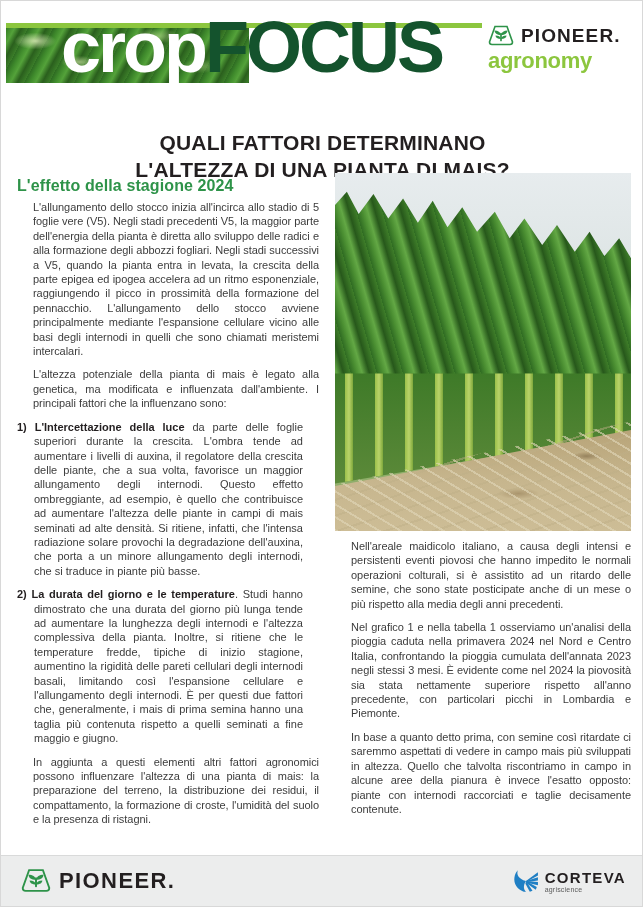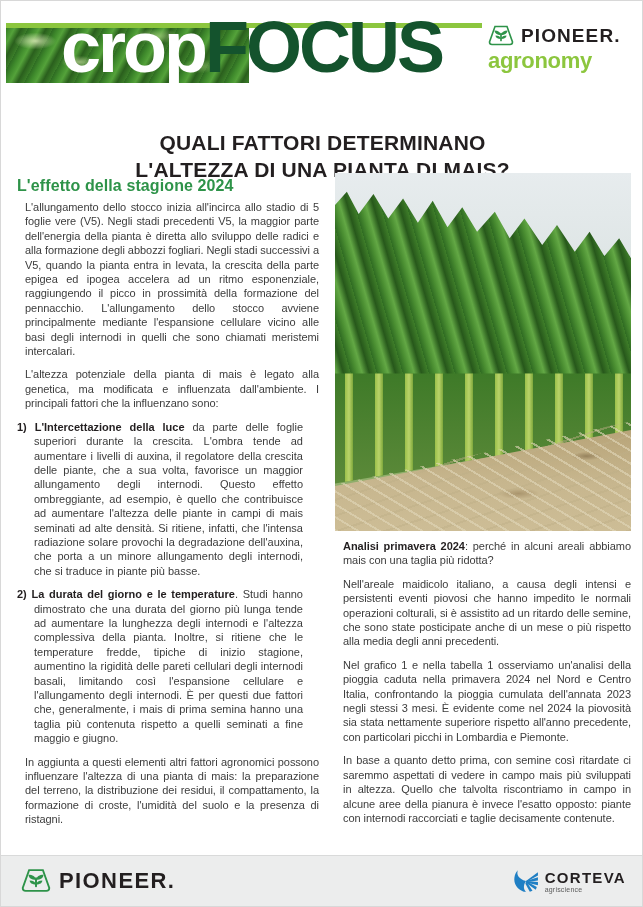--- a/index.html
+++ b/index.html
@@ -113,21 +113,21 @@
   }
 
   .kicker{
     color:#2e9349;
     font-size:16px;
     font-weight:700;
     margin:4px 0 5px 0;
     letter-spacing:.1px;
   }
   p.body{
-    margin:0 0 9px 8px;
+    margin:0 0 9px 16px;
     font-size:11px;
     line-height:14.4px;
     color:#3c3c3c;
     text-align:justify;
     letter-spacing:-.05px;
   }
   p.body:last-child{margin-bottom:0;}
   .num-item{
     margin:0 16px 9px 0;
     font-size:11px;
@@ -277,23 +277,20 @@
 
   <div class="field-photo">
     <div class="sky"></div>
     <div class="canopy"></div>
     <div class="stalk-zone"></div>
     <div class="soil"></div>
     <div class="stubble"></div>
   </div>
 
   <div class="col-right" style="top:538px;">
-    <p class="body">
-      <span class="inline-strong">Analisi primavera 2024</span><span>: perché in alcuni areali abbiamo mais con una taglia più ridotta?</span>
-    </p>
     <p class="body">Nell'areale maidicolo italiano, a causa degli intensi e persistenti eventi piovosi che hanno impedito le normali operazioni colturali, si è assistito ad un ritardo delle semine, che sono state posticipate anche di un mese o più rispetto alla media degli anni precedenti.</p>
     <p class="body">Nel grafico 1 e nella tabella 1 osserviamo un'analisi della pioggia caduta nella primavera 2024 nel Nord e Centro Italia, confrontando la pioggia cumulata dell'annata 2023 negli stessi 3 mesi. È evidente come nel 2024 la piovosità sia stata nettamente superiore rispetto all'anno precedente, con particolari picchi in Lombardia e Piemonte.</p>
     <p class="body">In base a quanto detto prima, con semine così ritardate ci saremmo aspettati di vedere in campo mais più sviluppati in altezza. Quello che talvolta riscontriamo in campo in alcune aree della pianura è invece l'esatto opposto: piante con internodi raccorciati e taglie decisamente contenute.</p>
   </div>
 
   <div class="footer">
     <div class="footer-pioneer">
       <svg class="pioneer-mark" viewBox="0 0 52 42">
         <path d="M14 3 H38 L49 34 A5 5 0 0 1 44 39 H8 A5 5 0 0 1 3 34 Z" fill="none" stroke="#2e9349" stroke-width="3.2"></path>
         <path d="M26 31 V17" stroke="#2e9349" stroke-width="3.4" fill="none" stroke-linecap="round"></path>

